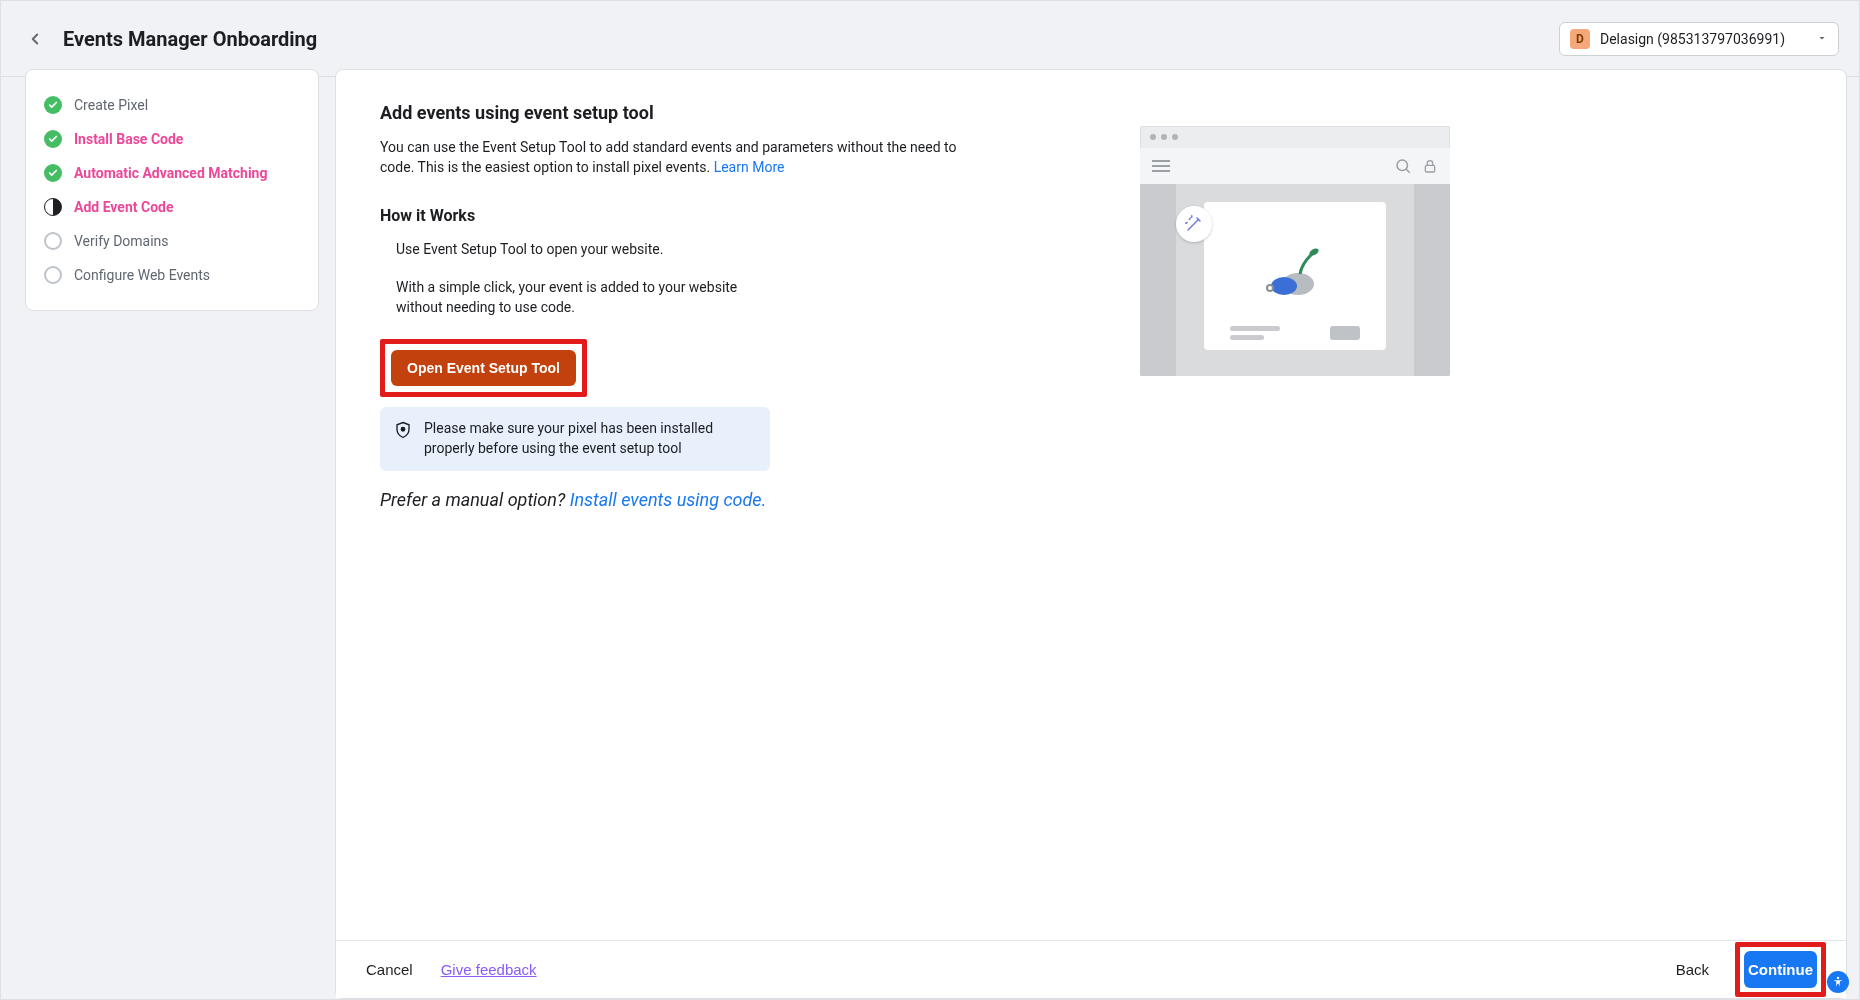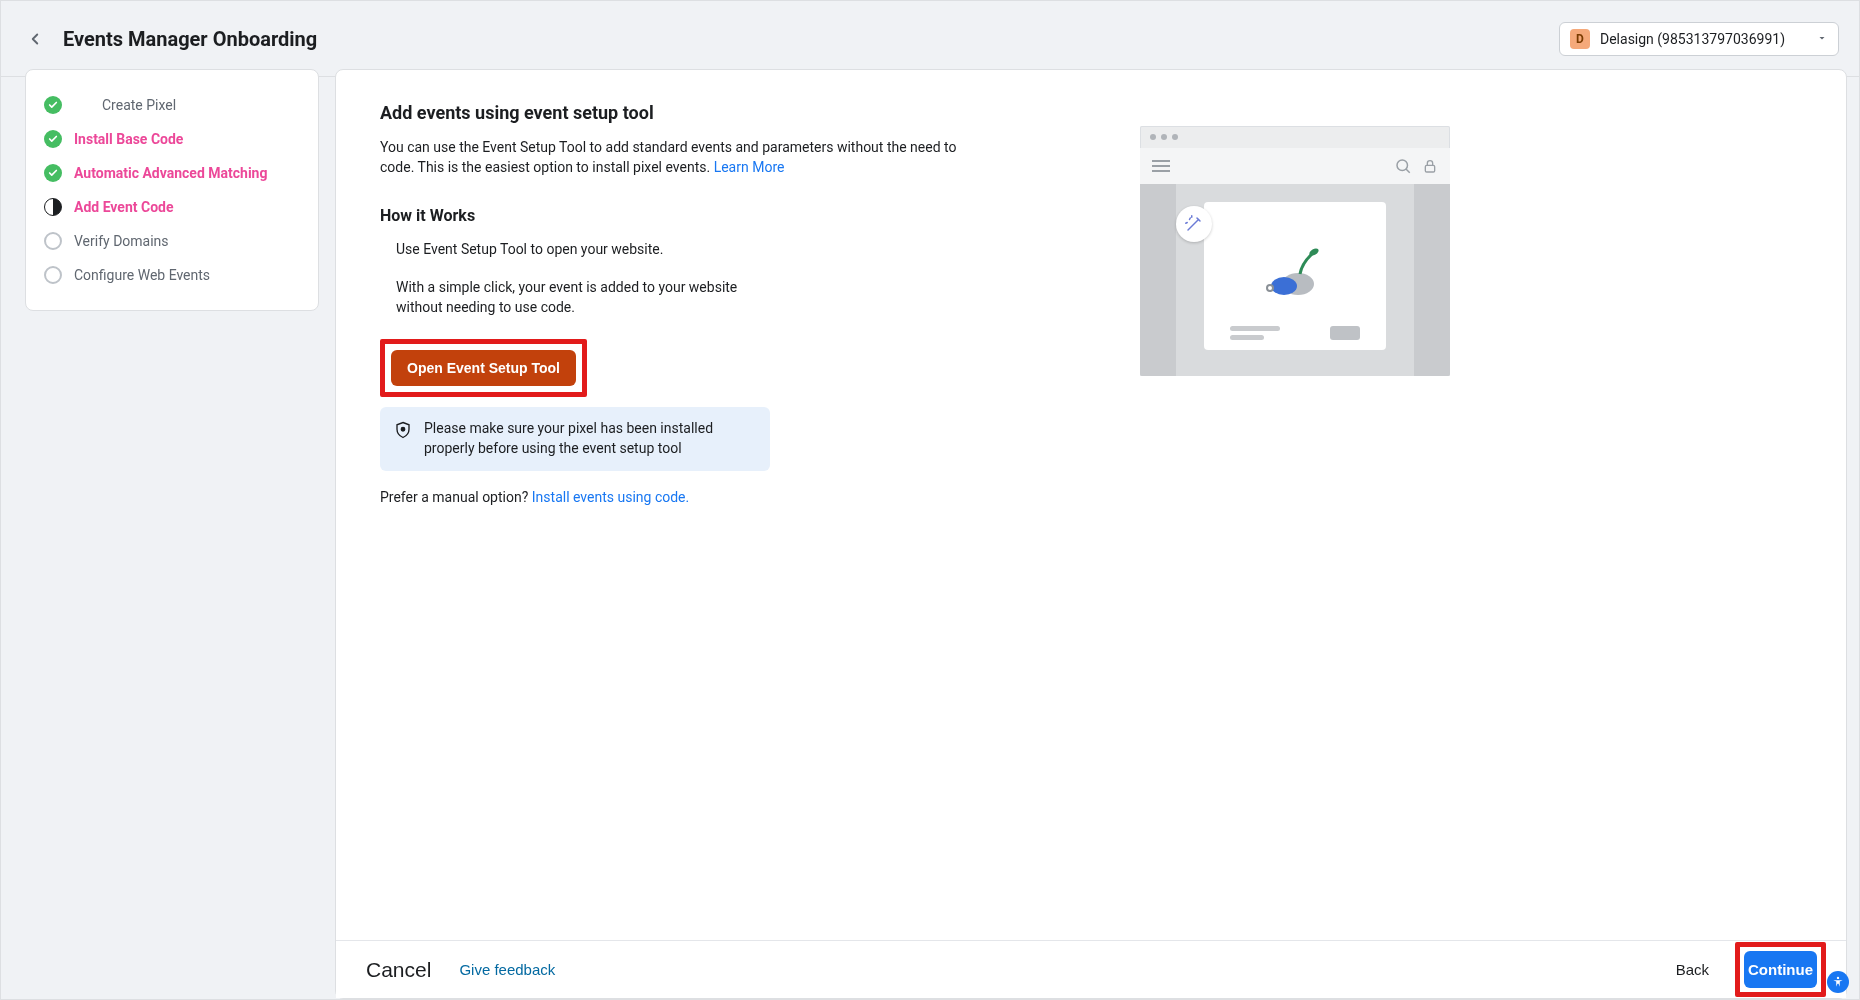--- a/index.html
+++ b/index.html
@@ -23,42 +23,42 @@
   
   .sidebar { width:294px; margin:4px 0 0 24px; background:#fff; border:1px solid #dddfe2; border-radius:8px; padding:18px 18px; height:fit-content; }
   .step { display:flex; align-items:center; gap:12px; padding:8px 0; font-size:14px; }
   .step .circle { width:18px; height:18px; border-radius:50%; flex:0 0 18px; display:flex; align-items:center; justify-content:center; }
   .step.done .circle { background:#45bd62; }
   .step.done .circle svg { stroke:#fff; }
   .step.current .circle { background:conic-gradient(#1c1e21 0 50%, #fff 50% 100%); border:1px solid #1c1e21; }
   .step.upcoming .circle { border:2px solid #bec3c9; background:#fff; }
   .step .label { color:#606770; }
   .step.done .label.bold, .step.current .label { font-weight:700; color:#ec4899; }
-  .step.done.first .label { color:#606770; font-weight:400;margin-left:28px; }
+  .step.done.first .label { color:#606770; font-weight:400; }
 
   
   .main { flex:1; margin:4px 12px 0 0; background:#fff; border:1px solid #dddfe2; border-radius:8px; position:relative; min-height:920px; }
   .main-inner { padding:32px 44px 80px 44px; display:flex; gap:120px; }
   .left-col { flex:0 0 640px; max-width:640px; }
   .right-col { flex:1; display:flex; justify-content:flex-start; padding-top:24px; }
 
   .h1 { font-size:18px; font-weight:700; margin-bottom:14px; }
   .lead { font-size:14px; color:#1c1e21; line-height:1.45; max-width:600px; }
   .lead a { color:#1877f2; text-decoration:none; }
   .h2 { font-size:16px; font-weight:700; margin-top:28px; margin-bottom:14px; }
   .bullet { font-size:14px; color:#1c1e21; line-height:1.45; margin:0 0 18px 16px; max-width:380px; }
 
   .highlight-box { border:5px solid #e21b1b; display:inline-block; padding:6px; border-radius:2px; margin-top:4px; }
   .primary-btn { background:#c2410c; color:#fff; border:none; border-radius:6px; padding:10px 16px; font-size:14px; font-weight:700; cursor:pointer; }
 
   .notice { margin-top:10px; background:#e7f0fb; border-radius:6px; padding:12px 14px; display:flex; gap:12px; align-items:flex-start; max-width:390px; }
   .notice .shield { flex:0 0 18px; margin-top:2px; }
   .notice .msg { font-size:14px; color:#1c1e21; line-height:1.4; }
 
-  .prefer { margin-top:18px; font-size:14px; }
+  .prefer { margin-top:18px; font-size:18px;font-style:italic; }
   .prefer a { color:#1877f2; text-decoration:none; }
 
   
   .illus { width:310px; height:250px; background:#ecedee; border-radius:2px; position:relative; overflow:hidden; box-shadow:0 0 0 1px #dcdfe3 inset; }
   .illus .dots { position:absolute; top:8px; left:10px; display:flex; gap:5px; }
   .illus .dots span { width:6px; height:6px; border-radius:50%; background:#b0b4b9; display:block; }
   .illus .bar { position:absolute; top:22px; left:0; right:0; height:36px; background:#f4f5f6; display:flex; align-items:center; justify-content:space-between; padding:0 12px; }
   .illus .burger span { display:block; width:18px; height:2px; background:#9aa0a6; margin:3px 0; }
   .illus .ricons { display:flex; gap:10px; }
   .illus .content { position:absolute; top:58px; left:0; right:0; bottom:0; background:#d9dbdd; }
@@ -68,22 +68,22 @@
   .illus .canvas { position:absolute; left:64px; right:64px; top:18px; bottom:26px; border:2px dashed #fff; border-radius:4px; background:#fff; }
   .illus .wand { position:absolute; left:36px; top:22px; width:36px; height:36px; border-radius:50%; background:#fff; box-shadow:0 1px 3px rgba(0,0,0,.2); display:flex; align-items:center; justify-content:center; }
   .illus .plant { position:absolute; left:50%; top:46%; transform:translate(-50%,-50%); }
   .illus .lines { position:absolute; left:24px; bottom:8px; right:24px; display:flex; justify-content:space-between; align-items:center; }
   .illus .lines .tline { width:50px; height:5px; background:#c9cbce; border-radius:3px; }
   .illus .lines .pill { width:30px; height:14px; background:#bfc2c6; border-radius:3px; }
 
   
   .footer { position:absolute; left:0; right:0; bottom:0; height:58px; border-top:1px solid #e4e6ea; display:flex; align-items:center; justify-content:space-between; padding:0 20px; background:#fff; }
   .footer-left { display:flex; align-items:center; gap:18px; }
-  .link-plain { background:none; border:none; font-size:21px; color:#1c1e21; cursor:pointer; padding:6px 10px; }
-  .link-under { background:none; border:none; font-size:15px; color:#0369a1; cursor:pointer; }
+  .link-plain { background:none; border:none; font-size:15px; color:#1c1e21; cursor:pointer; padding:6px 10px; }
+  .link-under { background:none; border:none; font-size:15px; color:#8b5cf6; text-decoration:underline; cursor:pointer; }
   .footer-right { display:flex; align-items:center; gap:14px; }
   .back-foot { background:none; border:none; font-size:15px; color:#1c1e21; cursor:pointer; padding:6px 12px; }
   .continue-wrap { border:5px solid #e21b1b; padding:4px; border-radius:2px; }
   .continue-btn { background:#1877f2; color:#fff; border:none; border-radius:6px; padding:10px 4px; font-size:15px; font-weight:700; cursor:pointer; }
 
   
   .a11y { position:absolute; right:10px; bottom:6px; width:22px; height:22px; border-radius:50%; background:#1877f2; display:flex; align-items:center; justify-content:center; }
 </style>
 </head>
 <body>

